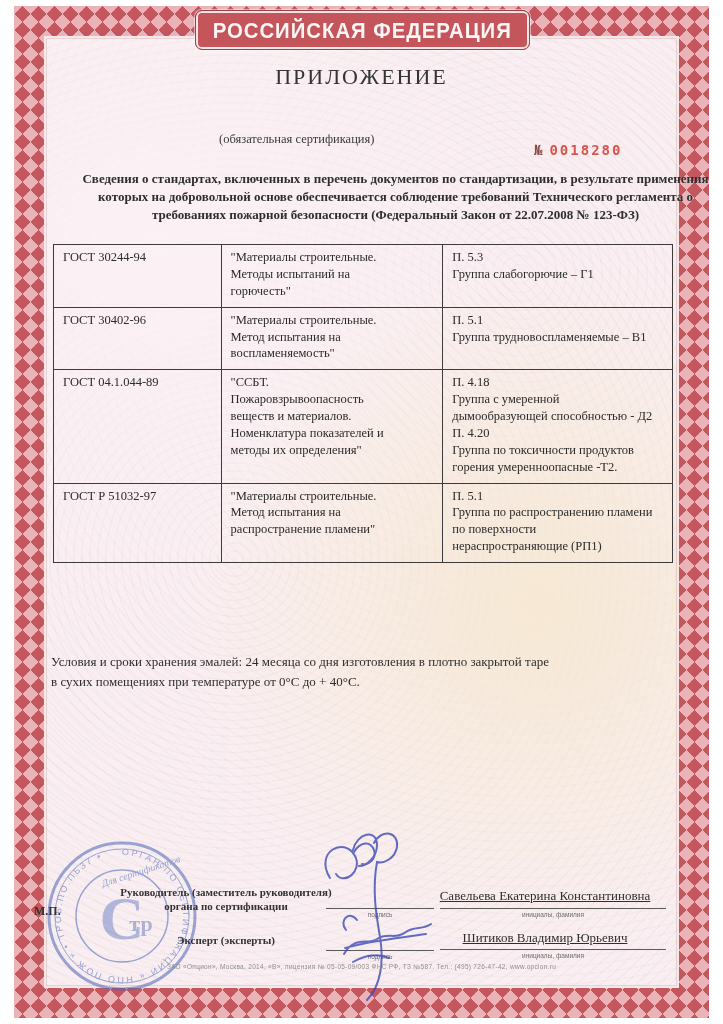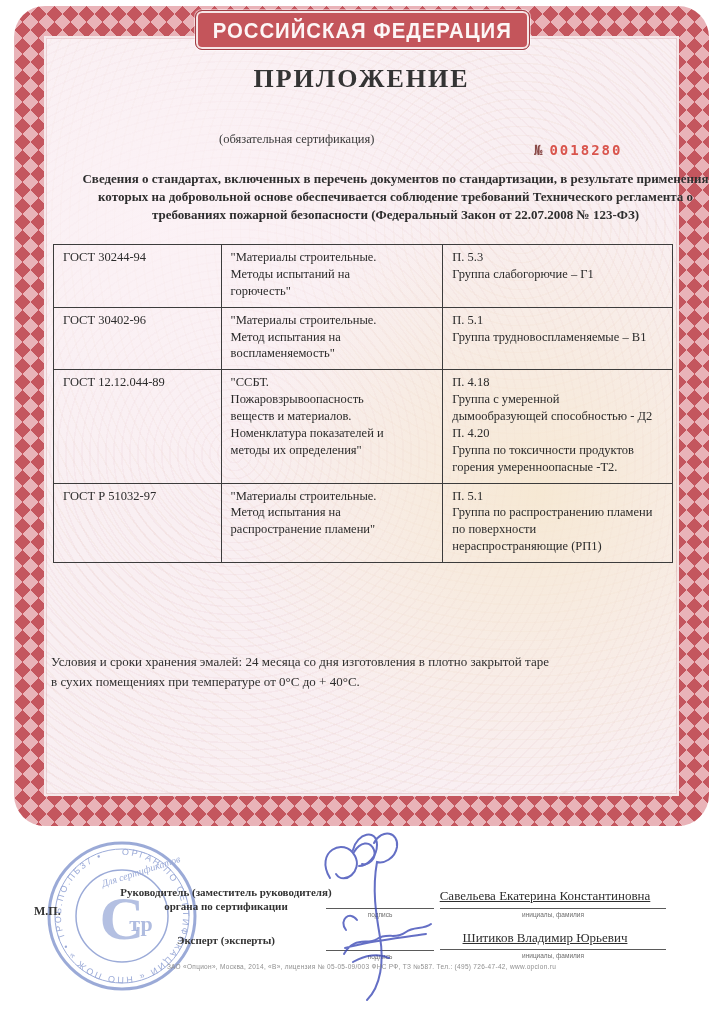--- a/index.html
+++ b/index.html
@@ -1,39 +1,39 @@
 <!DOCTYPE html>
 <html><head>
 <meta charset="utf-8">
 <style>
   html,body{margin:0;padding:0;background:#ffffff;}
   .page{position:relative;width:723px;height:1024px;background:#ffffff;overflow:hidden;
         font-family:"Liberation Serif", serif;color:#2b2b2b;}
   
-  .cert{position:absolute;left:14px;top:6px;width:695px;height:820px;
+  .cert{position:absolute;left:14px;top:6px;width:695px;height:1012px;
         background-color:#c4565e;
         background-image:
           linear-gradient(45deg,#e9b3b8 25%,transparent 25%,transparent 75%,#e9b3b8 75%),
           linear-gradient(-45deg,#e9b3b8 25%,transparent 25%,transparent 75%,#e9b3b8 75%);
-        background-size:16px 16px;border-radius:31px;}
+        background-size:16px 16px;}
   .cert-inner{position:absolute;inset:30px;background-color:#f9eff2;
         background-image:
           radial-gradient(circle at 78% 60%, rgba(246,232,210,0.95), rgba(246,232,210,0) 45%),
           radial-gradient(circle at 18% 22%, rgba(252,242,246,0.9), rgba(252,242,246,0) 40%),
           repeating-radial-gradient(circle at 30% 55%, rgba(228,190,200,0.16) 0 1.5px, transparent 1.5px 8px),
           repeating-radial-gradient(circle at 75% 25%, rgba(232,206,186,0.16) 0 1.5px, transparent 1.5px 9px);
         box-shadow:inset 0 0 0 2px rgba(255,255,255,0.55), inset 0 0 0 3px rgba(190,110,120,0.25);}
   .abs{position:absolute;}
   
   .badge{left:181px;top:4px;width:333px;height:38px;background:#c4555b;border:1px solid #a03d45;
          border-radius:7px;box-shadow:inset 0 0 0 2px rgba(255,255,255,0.85), 0 0 0 1px rgba(255,255,255,0.5);
          display:flex;align-items:center;justify-content:center;}
   .badge span{font-family:"Liberation Sans", sans-serif;font-weight:bold;font-size:21px;
          letter-spacing:1px;color:#fdf6f6;transform:scale(0.97,1.08);white-space:nowrap;}
-  .title{left:0;top:58px;width:695px;text-align:center;font-weight:bold;font-size:26px;letter-spacing:2px;color:#343434;}
+  .title{left:0;top:58px;width:695px;text-align:center;font-weight:normal;font-size:22px;letter-spacing:2px;color:#343434;}
   .certline{left:0;top:102px;width:695px;text-align:center;font-weight:bold;font-size:13.5px;color:#2e2e2e;}
   .certline .num{margin-left:16px;}
   .kind{left:205px;top:126px;width:240px;font-size:12.5px;color:#3a3a3a;}
   .blankno{left:520px;top:136px;font-family:"DejaVu Sans Mono", monospace;font-weight:bold;font-size:14px;
            letter-spacing:2px;color:#d9544c;}
   .blankno .nolabel{color:#8a4a48;margin-right:5px;}
   .intro{left:30px;top:164px;width:635px;text-align:center;font-weight:bold;font-size:13px;line-height:1.4;color:#2e2e2e;padding-left:34px;}
   
   table.std{position:absolute;left:39px;top:238px;width:620px;border-collapse:collapse;
             font-size:12.5px;line-height:1.35;color:#2b2b2b;}
@@ -93,21 +93,21 @@
       </tr>
       <tr>
         <td>ГОСТ 30402-96</td>
         <td class="pre">"Материалы строительные.
 Метод испытания на
 воспламеняемость"</td>
         <td class="pre">П. 5.1
 Группа трудновоспламеняемые – В1</td>
       </tr>
       <tr>
-        <td>ГОСТ 12.12.044-89</td>
+        <td>ГОСТ 04.1.044-89</td>
         <td class="pre">"ССБТ.
 Пожаровзрывоопасность
 веществ и материалов.
 Номенклатура показателей и
 методы их определения"</td>
         <td class="pre">П. 4.18
 Группа с умеренной
 дымообразующей способностью - Д2
 П. 4.20
 Группа по токсичности продуктов

